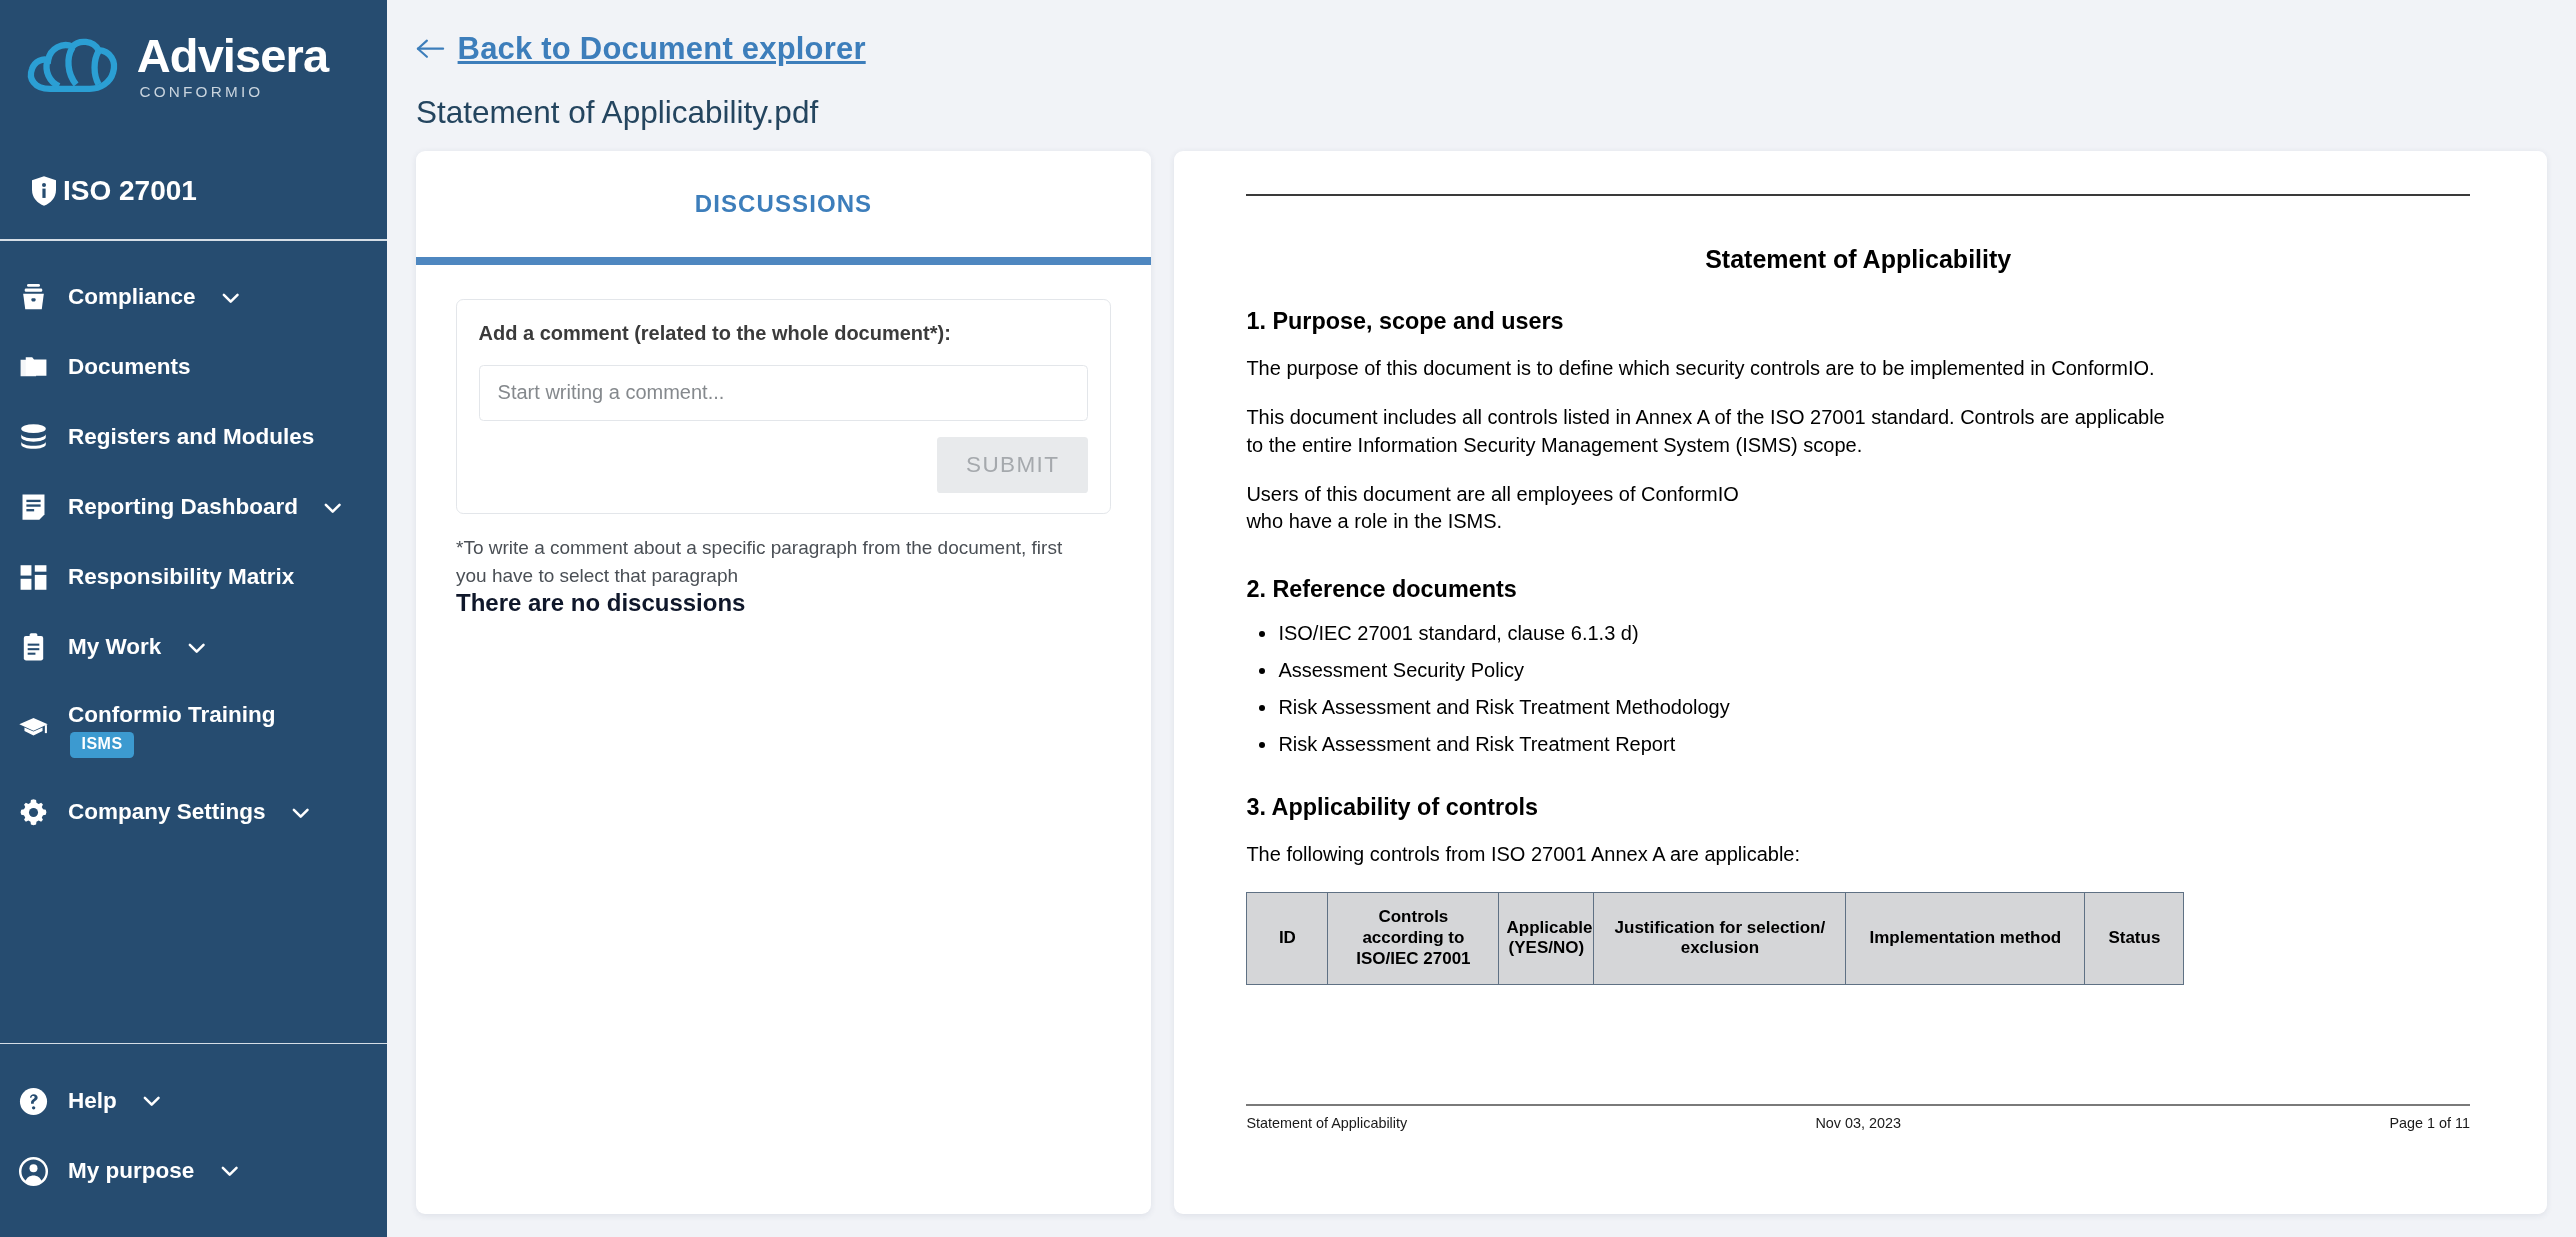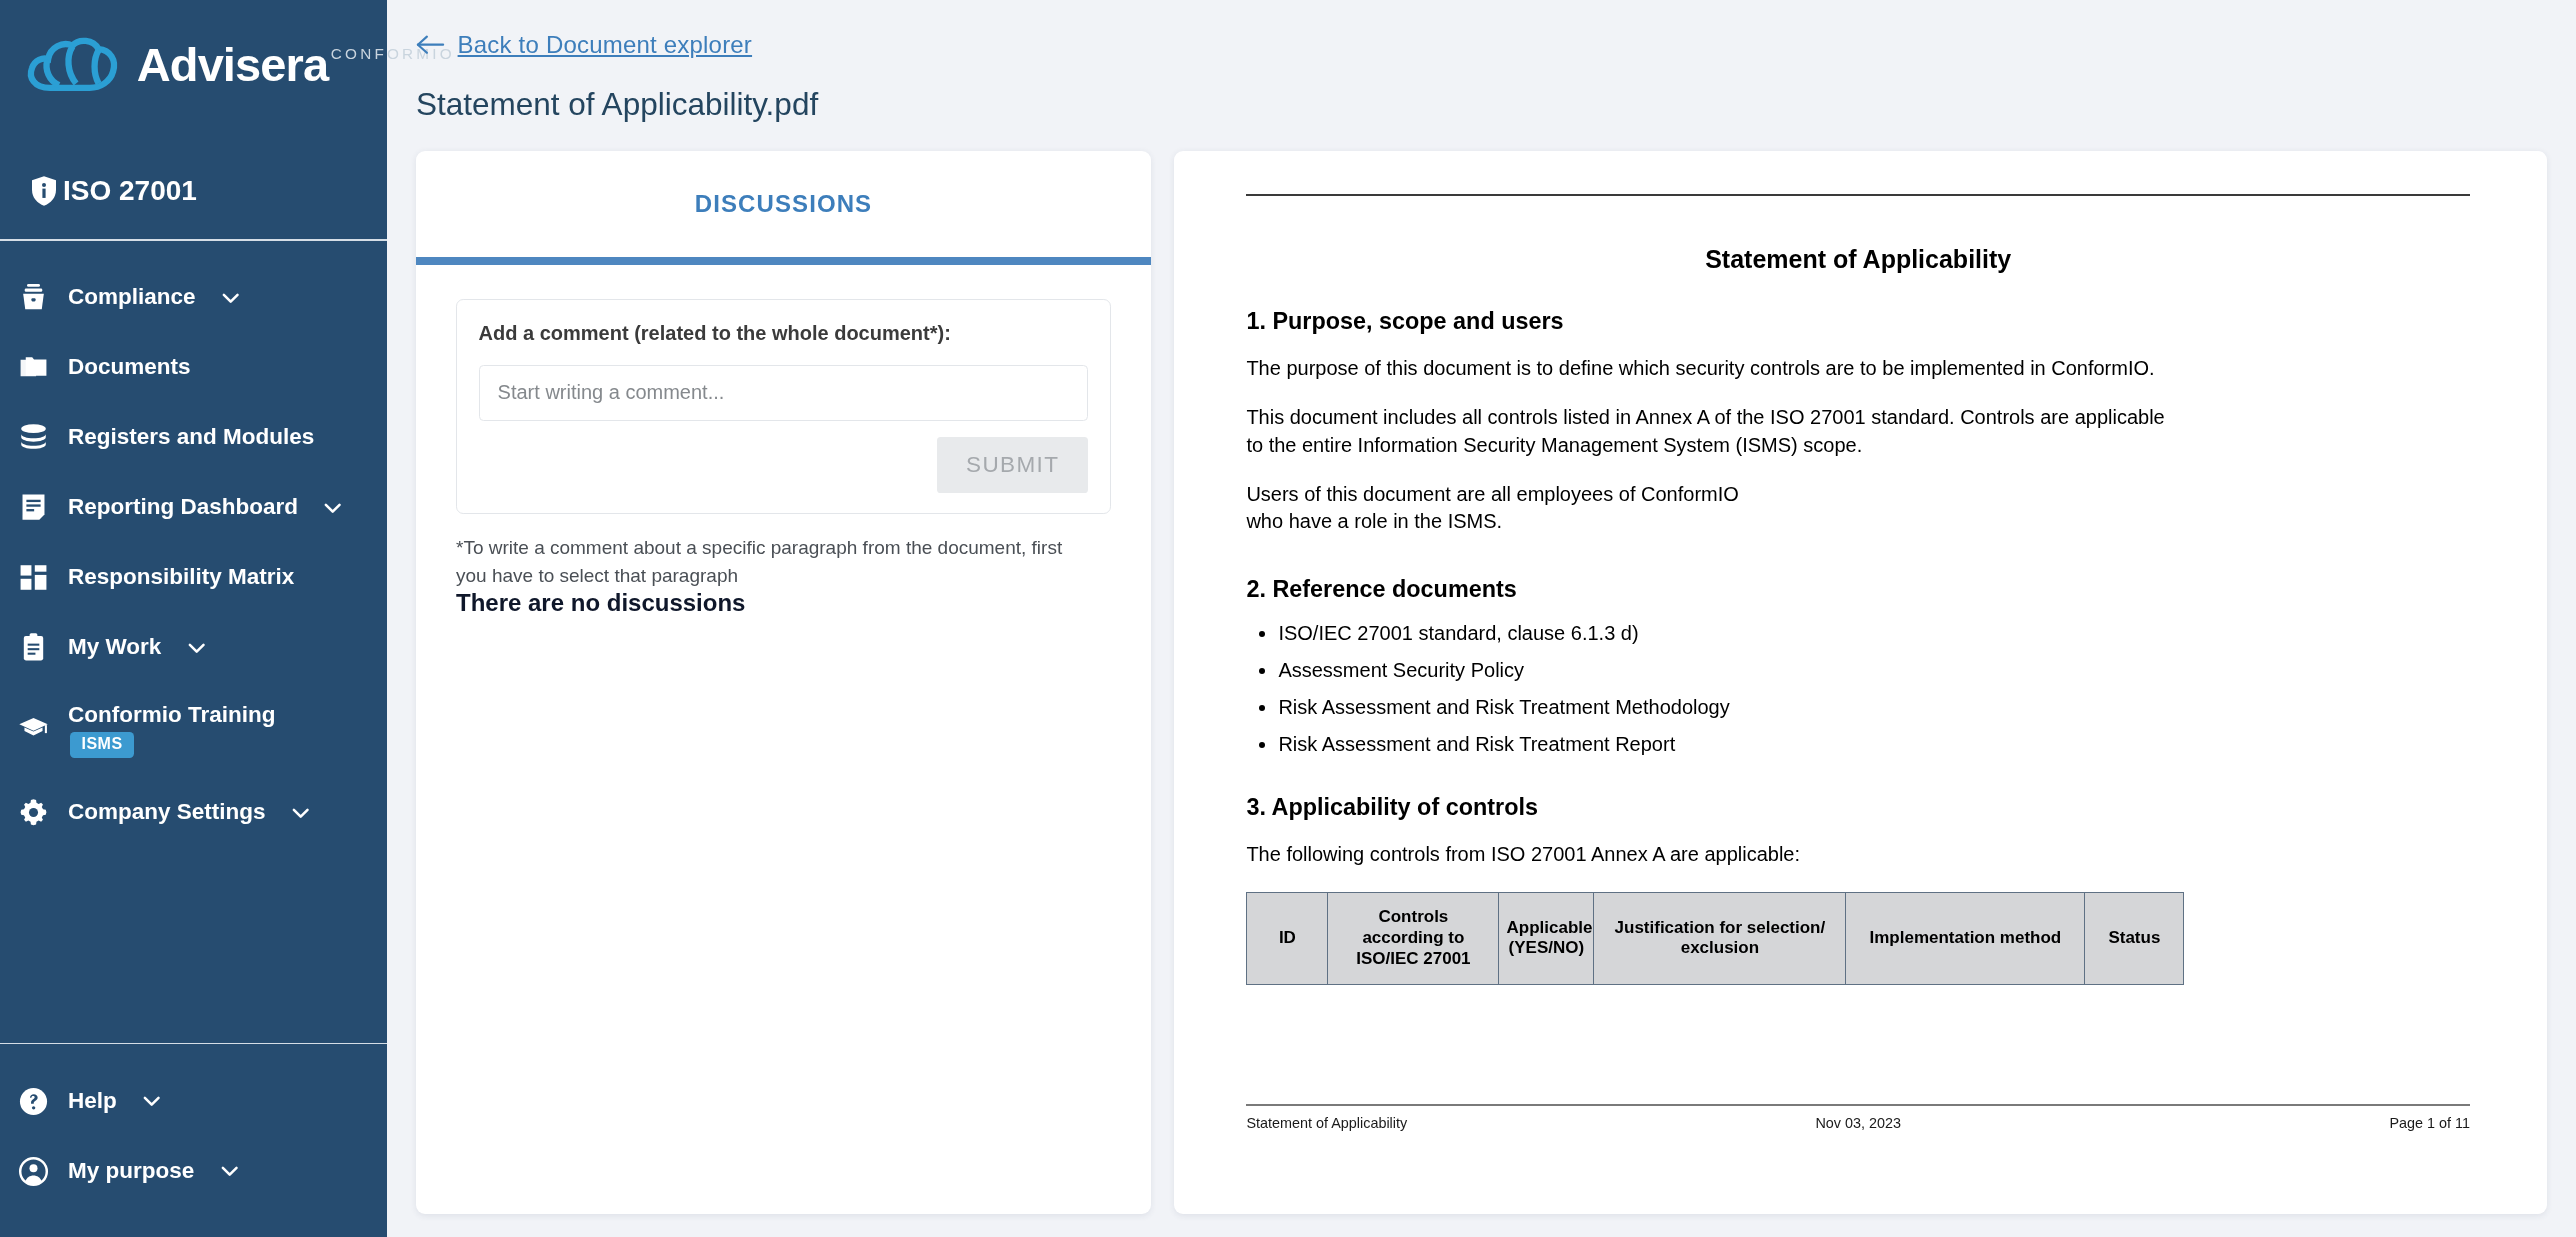--- a/index.html
+++ b/index.html
@@ -16,21 +16,21 @@
     width: 387px; height: 1238px;
     background: #264c70;
     color: #ffffff;
     flex: 0 0 387px;
     position: relative;
     display: flex; flex-direction: column;
   }
   .logo-wrap { padding: 32px 0 0 23.4px; height: 142px; }
   .logo-row { display: flex; align-items: center; gap: 14.4px; }
   .logo-mark { width: 99px; height: 65px; flex: 0 0 99px; }
-  .logo-text { display: flex; flex-direction: row; line-height: 1; }
+  .logo-text { display: flex; flex-direction: column; line-height: 1; }
   .logo-advisera {
     font-size: 47px; font-weight: bold; letter-spacing: -0.9px; color: #ffffff;
   }
   .logo-conformio {
     font-size: 15.3px; letter-spacing: 3.2px; color: #c9d4de; margin-top: 4.5px; margin-left: 2.7px;
   }
   .iso-row {
     display: flex; align-items: center; gap: 2px;
     padding: 0 0 0 27px; height: 97px;
   }
@@ -54,21 +54,21 @@
   }
   .sb-bottom { margin-top: auto; padding-bottom: 32px; }
   .sb-bottom .sb-divider { margin-bottom: 21.6px; }
 
   
   .main { flex: 1; height: 1238px; position: relative; }
   .header { padding: 31px 0 0 29px; height: 151px; }
   .back-link { display: flex; align-items: center; gap: 12.6px; cursor: pointer; width: fit-content; }
   .back-arrow { width: 29px; height: 23.4px; flex: 0 0 29px; }
   .back-text {
-    font-size: 24px; font-weight: normal; color: #3d7ebb;
+    font-size: 31px; font-weight: bold; color: #3d7ebb;
     text-decoration: underline; letter-spacing: 0.2px;
   }
   .doc-title { font-size: 31.5px; color: #24455f; margin-top: 27px; font-weight: normal; }
 
   .panels { display: flex; gap: 23.4px; padding: 0 29px 0 29px; height: 1075px; align-items: flex-start; }
 
   
   .disc-panel {
     width: 735px; flex: 0 0 735px; background: #ffffff;
     border-radius: 9px; height: 1063px;

